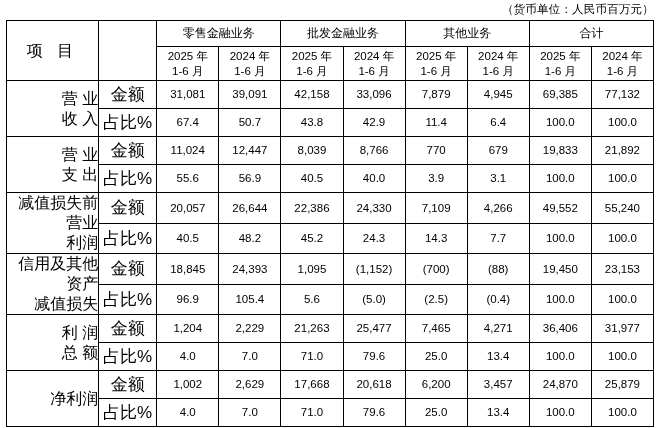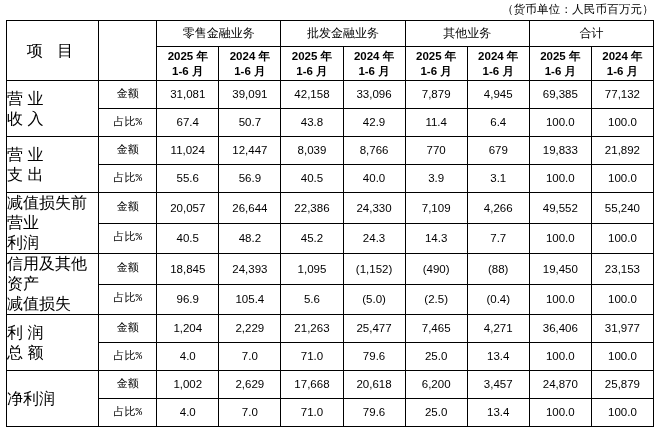--- a/index.html
+++ b/index.html
@@ -47,46 +47,45 @@
     line-height: 1.25;
   }
   .h-group {
     height: 26px;
     font-size: 12px;
   }
   .h-sub {
     height: 34px;
     font-size: 11.5px;
   }
-  .h-sub span { display: block; font-weight: bold; }
+  .h-sub span { display: block; }
   .col-item {
     width: 92px;
   }
   .col-metric {
     width: 58px;
   }
   .col-num {
     width: 62px;
   }
   .item-cell {
     font-size: 16px;
     line-height: 1.45;
     padding: 0 4px;
   }
   .item-cell .l {
     display: block;
-    text-align: left;
+    text-align: right;
   }
   td.num {
     height: 27px;
     font-size: 11.5px;
   }
   td.metric {
-    font-size: 11px;
-    font-family: Liberation Mono, monospace;
+    font-size: 17px;
   }
   .title-main {
     letter-spacing: 5px;
     text-indent: 5px;
   }
 </style>
 </head>
 <body>
 
 <div class="page">
@@ -234,21 +233,21 @@
         <tr>
           <td rowspan="2" class="item-cell">
             <span class="l">信用及其他资产</span>
             <span class="l">减值损失</span>
           </td>
           <td class="metric">金额</td>
           <td class="num">18,845</td>
           <td class="num">24,393</td>
           <td class="num">1,095</td>
           <td class="num">(1,152)</td>
-          <td class="num">(490)</td>
+          <td class="num">(700)</td>
           <td class="num">(88)</td>
           <td class="num">19,450</td>
           <td class="num">23,153</td>
         </tr>
         <tr>
           <td class="metric">占比%</td>
           <td class="num">96.9</td>
           <td class="num">105.4</td>
           <td class="num">5.6</td>
           <td class="num">(5.0)</td>

